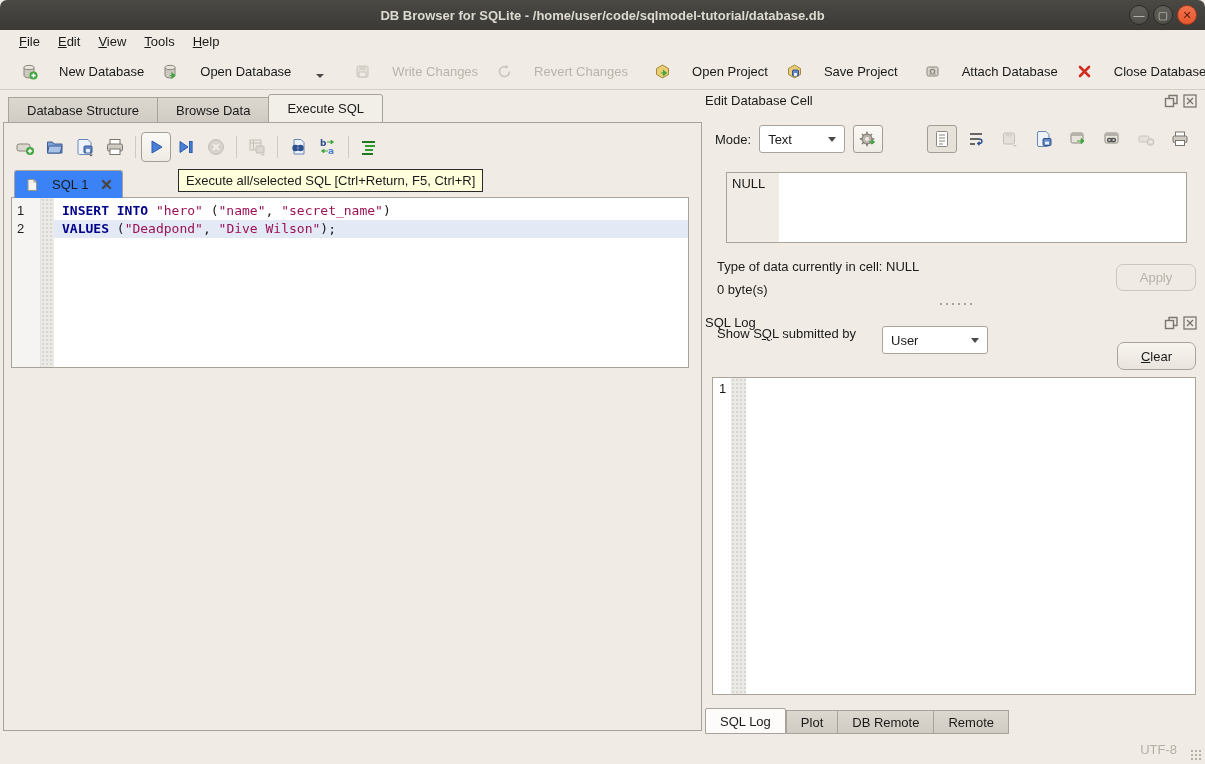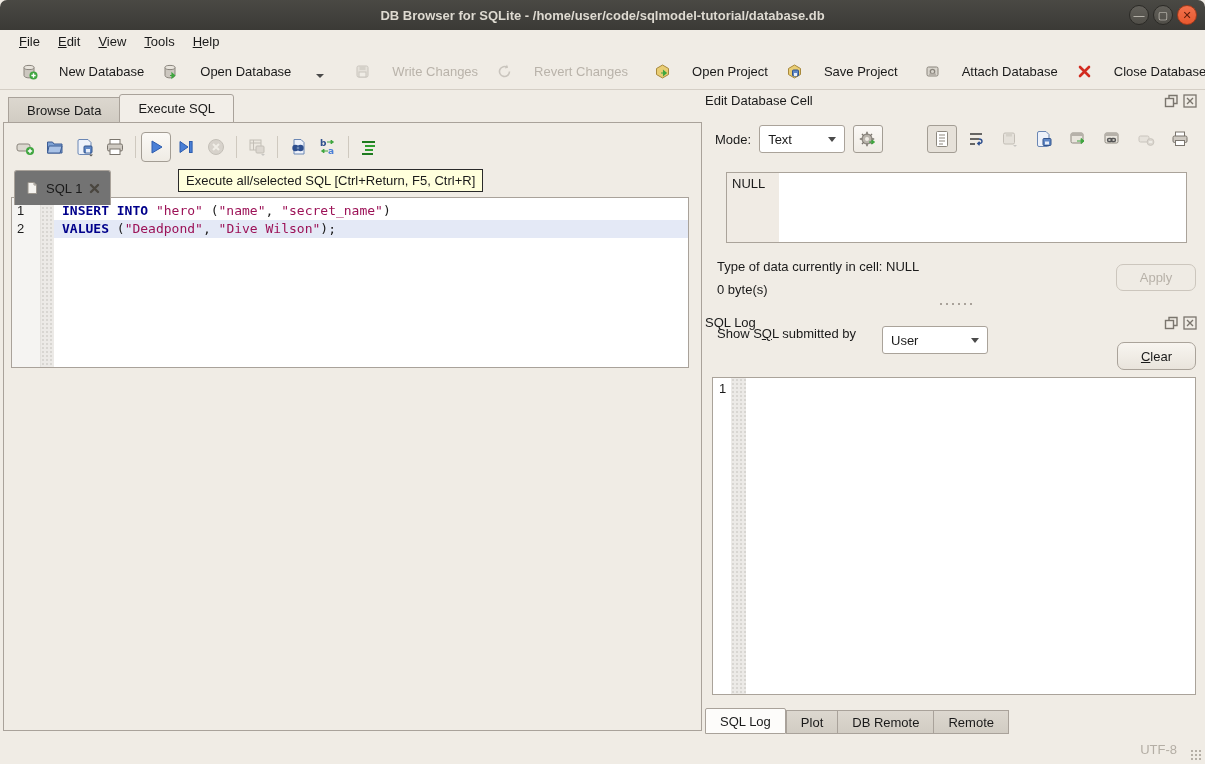--- a/index.html
+++ b/index.html
@@ -65,22 +65,22 @@
   .dis { opacity:.45; }
   
   .tooltip {
     position:absolute; left:178px; top:169px; z-index:50;
     background:#ffffdc; border:1px solid #2a2a2a; padding:3px 7px;
     font-size:13px; white-space:nowrap;
   }
   
   .sqlfile-tabbar { position:absolute; left:14px; top:170px; display:flex; z-index:2; }
   .sqlfile-tab {
-    height:35px; padding:0 10px; display:flex; align-items:center; gap:7px;
-    background:#737373; border:1px solid #a9a29a; border-bottom:none; border-radius:3px 3px 0 0;
+    height:28px; padding:0 10px; display:flex; align-items:center; gap:13px;
+    background:#3b82f6; border:1px solid #a9a29a; border-bottom:none; border-radius:3px 3px 0 0;
   }
   .tab-underline { position:absolute; left:11px; top:197px; width:678px; height:1px; background:#a9a29a; z-index:1; }
   
   .editor {
     position:absolute; left:11px; top:197px; width:678px; height:171px;
     background:#fff; border:1px solid #a9a29a; display:flex; z-index:1;
     font-family:"DejaVu Sans Mono", monospace; font-size:13px; line-height:18px;
   }
   .editor-gutter { width:29px; background:#f5f4f2; border-right:1px solid #e3e1dd; padding:4px 0 0 5px; color:#1c1c1c; font-family:"Liberation Sans",sans-serif; }
   .fold-margin { width:13px; background-image:radial-gradient(#d8d6d2 .8px, transparent 1px); background-size:4px 4px; background-color:#eceae7; }
@@ -216,20 +216,23 @@
   <div class="tb-btn">
     <svg class="icon16" viewBox="0 0 17 17">
         <path d="M4 4l9 9M13 4l-9 9" stroke="#d22b1f" stroke-width="2.6" stroke-linecap="round"></path>
       </svg>
     <span>Close Database</span>
   </div>
 </div>
 
 <div class="main-tabbar">
   <div class="main-tab">
+      <span>Database Structure</span>
+    </div>
+  <div class="main-tab">
       <span>Browse Data</span>
     </div>
   <div class="main-tab active">
       <span>Execute SQL</span>
     </div>
 </div>
 <div class="left-frame"></div>
 
 <div class="sql-toolbar">
   <div class="sqltb-btn">

